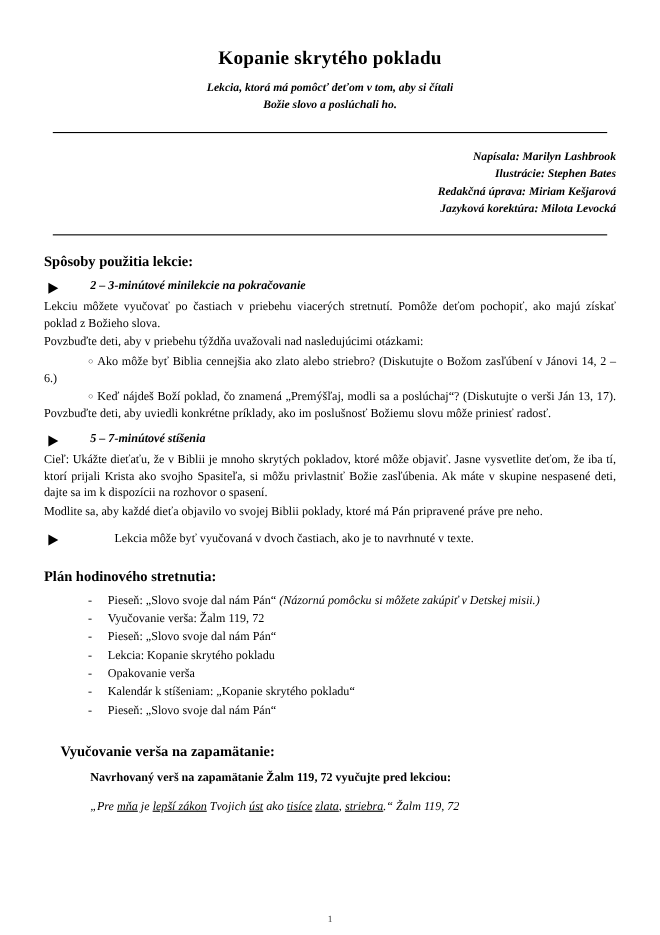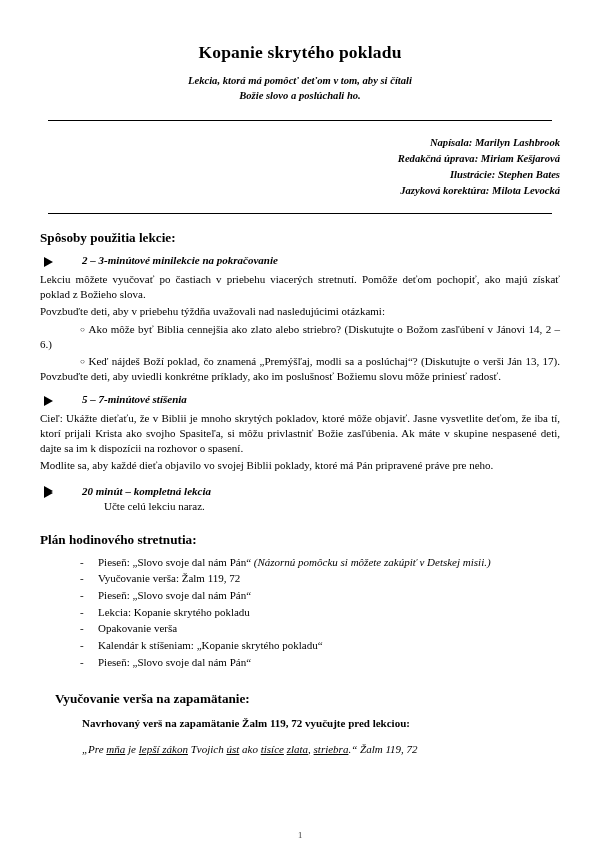--- a/index.html
+++ b/index.html
@@ -154,22 +154,22 @@
 
   <div class="doc-subtitle">
     <div>Lekcia, ktorá má pomôcť deťom v tom, aby si čítali</div>
     <div>Božie slovo a poslúchali ho.</div>
   </div>
 
   <hr class="rule">
 
   <div class="credits">
     <div>Napísala: Marilyn Lashbrook</div>
+    <div>Ilustrácie: Stephen Bates</div>
     <div>Redakčná úprava: Miriam Kešjarová</div>
-    <div>Ilustrácie: Stephen Bates</div>
     <div>Jazyková korektúra: Milota Levocká</div>
   </div>
 
   <hr class="rule second">
 
   <h2 class="section-head">Spôsoby použitia lekcie:</h2>
 
   <div class="bullet-block">
     <span class="tri"></span>
     <div class="bullet-title">2 – 3-minútové minilekcie na pokračovanie</div>
@@ -189,27 +189,23 @@
     <span class="tri"></span>
     <div class="bullet-title">5 – 7-minútové stíšenia</div>
   </div>
   <div class="body-wrap">
     <p class="full-para indent">Cieľ: Ukážte dieťaťu, že v Biblii je mnoho skrytých pokladov, ktoré môže objaviť. Jasne vysvetlite deťom, že iba tí, ktorí prijali Krista ako svojho Spasiteľa, si môžu privlastniť Božie zasľúbenia. Ak máte v skupine nespasené deti, dajte sa im k dispozícii na rozhovor o spasení.</p>
     <p class="full-para indent">Modlite sa, aby každé dieťa objavilo vo svojej Biblii poklady, ktoré má Pán pripravené práve pre neho.</p>
   </div>
 
   <div class="bullet-block" style="margin-top:10px;">
     <span class="tri"></span>
-  </div>
-
-  <div class="bullet-block" style="margin-top:12px;">
-    <span class="tri"></span>
-    <div class="bullet-title">20 minút – kompletná lekcia</div>
-    <p class="para" style="padding-left:22px;margin-top:2px;">Učte celú lekciu naraz.</p>
-  </div>
+    <p class="para" style="padding-left:22px;margin-top:2px;">Lekcia môže byť vyučovaná v dvoch častiach, ako je to navrhnuté v texte.</p>
+  </div>
+
 
   <h2 class="sub-head">Plán hodinového stretnutia:</h2>
 
   <ul class="list-plan">
     <li><span class="dash">-</span><span>Pieseň: „Slovo svoje dal nám Pán“</span> <span class="ital">(Názornú pomôcku si môžete zakúpiť v Detskej misii.)</span></li>
     <li><span class="dash">-</span><span>Vyučovanie verša: Žalm 119, 72</span></li>
     <li><span class="dash">-</span><span>Pieseň: „Slovo svoje dal nám Pán“</span></li>
     <li><span class="dash">-</span><span>Lekcia: Kopanie skrytého pokladu</span></li>
     <li><span class="dash">-</span><span>Opakovanie verša</span></li>
     <li><span class="dash">-</span><span>Kalendár k stíšeniam: „Kopanie skrytého pokladu“</span></li>

